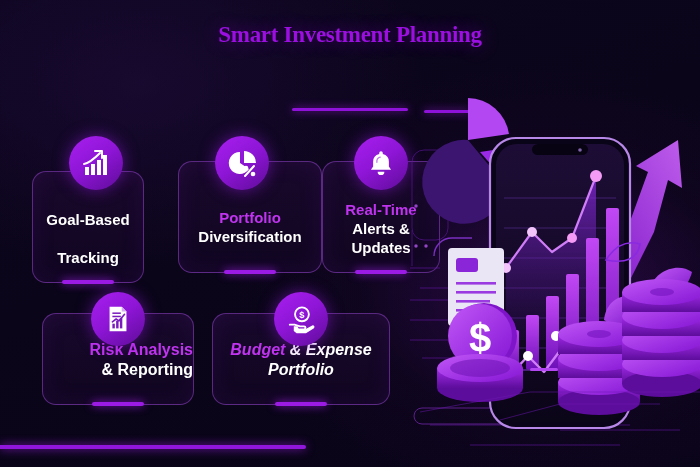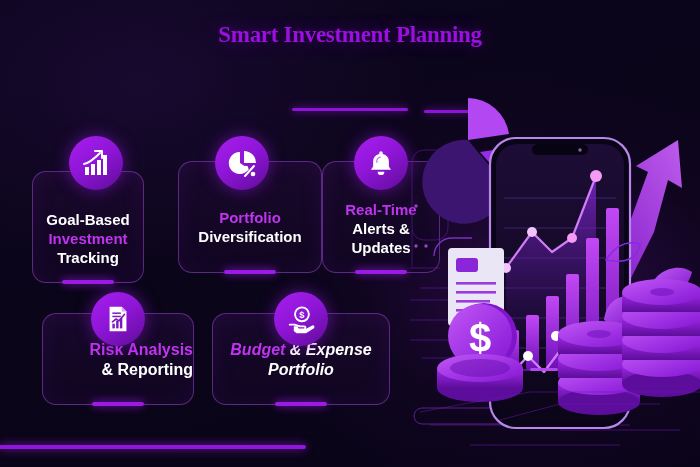--- a/index.html
+++ b/index.html
@@ -122,21 +122,21 @@
     <div class="title-main">Smart Investment Planning</div>
   </div>
   <div class="title-underline"></div>
 
   <div class="deco-line-top-right"></div>
   <div class="deco-line-bottom"></div>
 
   <div class="card" style="left:32px; top:171px; width:112px; height:112px;">
     <div class="card-text" style="top:38px; font-size:15px;">
       <span>Goal-Based</span><br>
-      <span class="hl">Investment</span><br>
+      <br>
       <span>Tracking</span>
     </div>
     <div class="card-accent"></div>
   </div>
   <div class="icon-bubble" style="left:96px; top:136px;">
     <svg width="32" height="32" viewBox="0 0 32 32">
       <rect x="5" y="20" width="4" height="8" fill="#fff"></rect>
       <rect x="11" y="17" width="4" height="11" fill="#fff"></rect>
       <rect x="17" y="13" width="4" height="15" fill="#fff"></rect>
       <rect x="23" y="8" width="4" height="20" fill="#fff"></rect>

